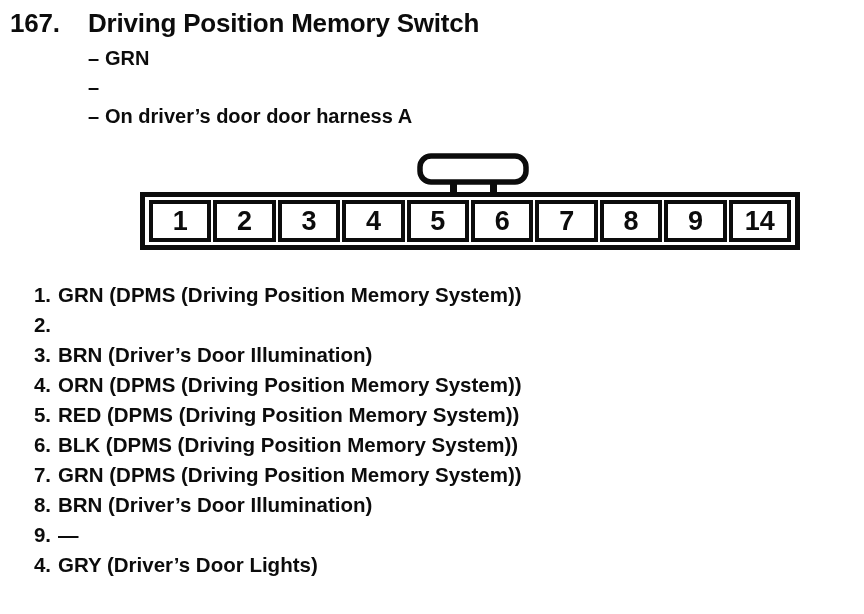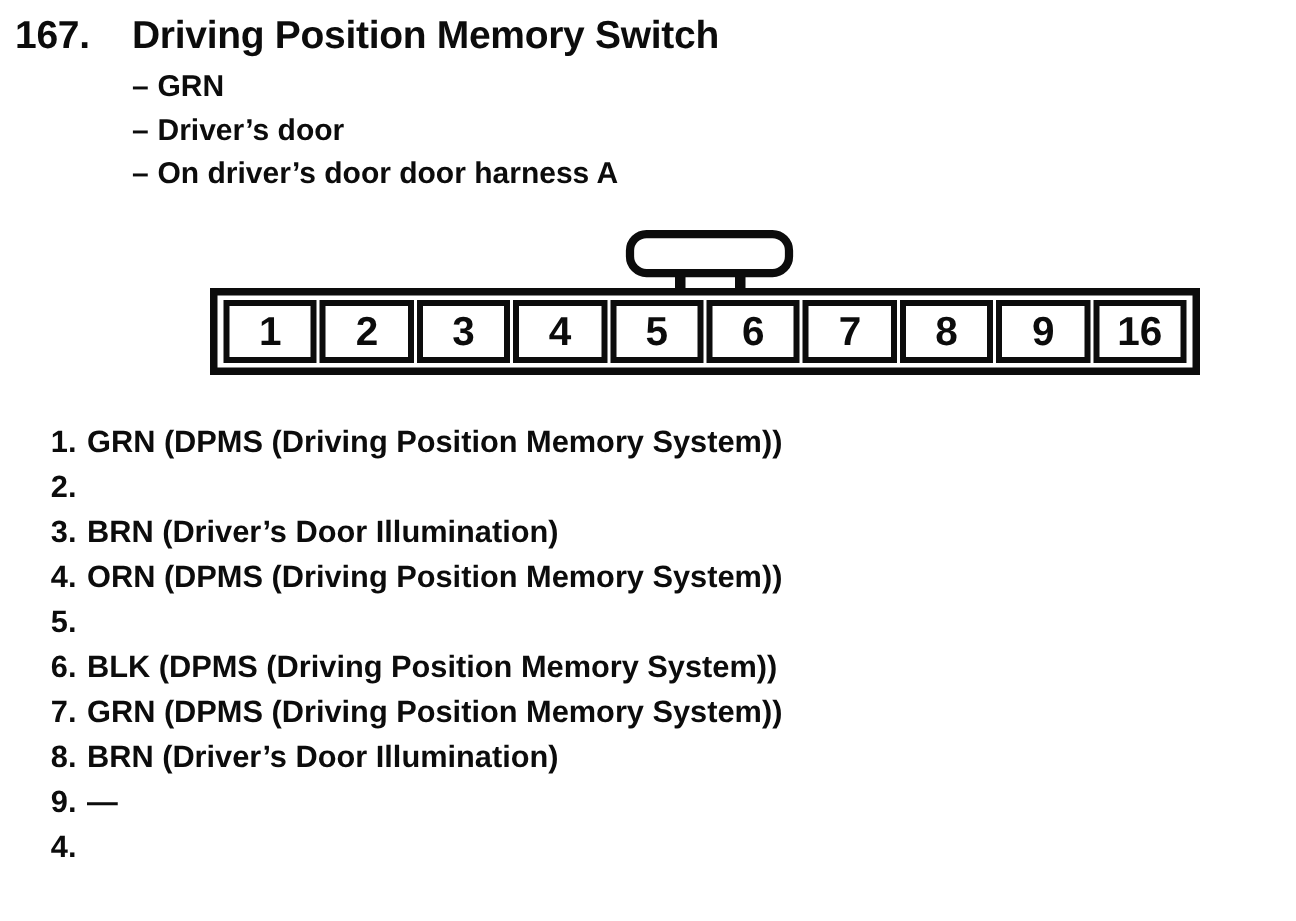--- a/index.html
+++ b/index.html
@@ -68,21 +68,20 @@
     <span class="page-title">Driving Position Memory Switch</span>
   </div>
 
   <div class="attributes">
     <div class="attr-line">
       <span class="attr-dash">–</span>
       <span>GRN</span>
     </div>
     <div class="attr-line">
       <span class="attr-dash">–</span>
-      <span>Driver’s door</span>
     </div>
     <div class="attr-line">
       <span class="attr-dash">–</span>
       <span>On driver’s door door harness A</span>
     </div>
   </div>
 
   <svg class="latch-svg" width="134" height="48" viewBox="0 0 134 48">
     <rect x="44" y="26" width="7" height="22" fill="#0c0c0c"></rect>
     <rect x="84" y="26" width="7" height="22" fill="#0c0c0c"></rect>
@@ -111,21 +110,21 @@
     <div class="pin-cell">
         <span>7</span>
       </div>
     <div class="pin-cell">
         <span>8</span>
       </div>
     <div class="pin-cell">
         <span>9</span>
       </div>
     <div class="pin-cell">
-        <span>16</span>
+        <span>14</span>
       </div>
   </div>
 
   <div class="pin-list">
     <div class="pin-row">
       <span class="num">1.</span>
       <span class="desc">GRN (DPMS (Driving Position Memory System))</span>
     </div>
     <div class="pin-row">
       <span class="num">2.</span>
@@ -133,35 +132,37 @@
     <div class="pin-row">
       <span class="num">3.</span>
       <span class="desc">BRN (Driver’s Door Illumination)</span>
     </div>
     <div class="pin-row">
       <span class="num">4.</span>
       <span class="desc">ORN (DPMS (Driving Position Memory System))</span>
     </div>
     <div class="pin-row">
       <span class="num">5.</span>
+      <span class="desc">RED (DPMS (Driving Position Memory System))</span>
     </div>
     <div class="pin-row">
       <span class="num">6.</span>
       <span class="desc">BLK (DPMS (Driving Position Memory System))</span>
     </div>
     <div class="pin-row">
       <span class="num">7.</span>
       <span class="desc">GRN (DPMS (Driving Position Memory System))</span>
     </div>
     <div class="pin-row">
       <span class="num">8.</span>
       <span class="desc">BRN (Driver’s Door Illumination)</span>
     </div>
     <div class="pin-row">
       <span class="num">9.</span>
       <span class="desc">—</span>
     </div>
     <div class="pin-row">
       <span class="num">4.</span>
+      <span class="desc">GRY (Driver’s Door Lights)</span>
     </div>
   </div>
 
 </div>
 
 </body></html>

